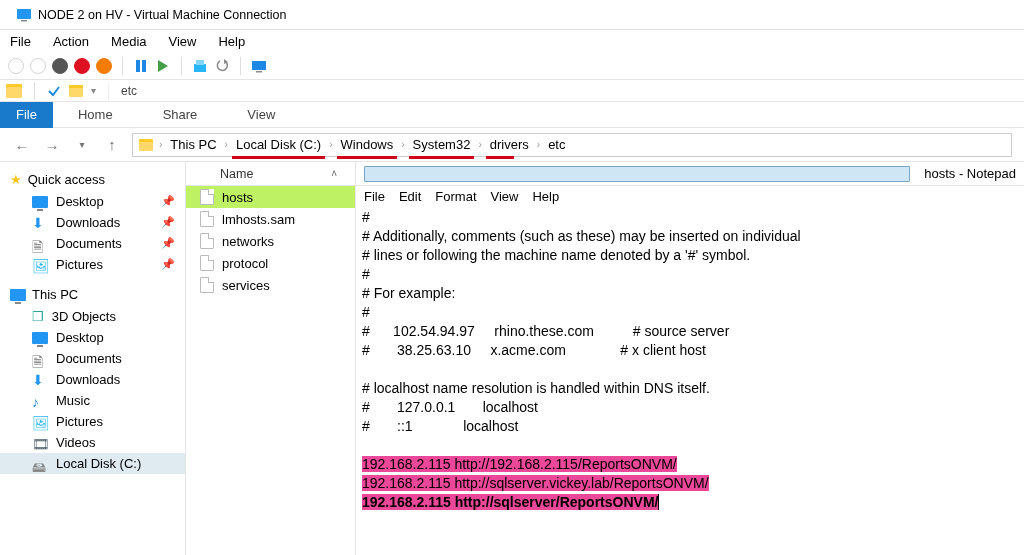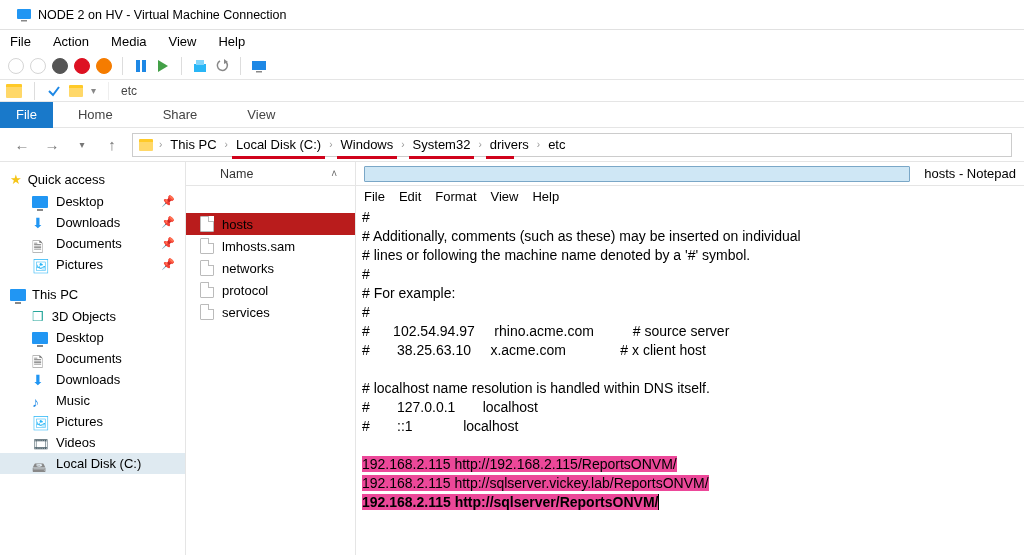--- a/index.html
+++ b/index.html
@@ -46,21 +46,21 @@
   .sidepane { width: 186px; border-right: 1px solid #e5e5e5; padding: 6px 0; overflow: hidden; }
   .sidepane .hdr { display: flex; align-items: center; gap: 6px; padding: 4px 10px; font-size: 13px; }
   .sidepane .item { display: flex; align-items: center; gap: 8px; padding: 3px 10px 3px 32px; font-size: 13px; }
   .pin { color: #999; font-size: 11px; margin-left: auto; }
   .star { color: #f5c518; }
 
   .file-list { width: 170px; border-right: 1px solid #e5e5e5; }
   .fl-header { height: 24px; border-bottom: 1px solid #e5e5e5; display: flex; align-items: center; justify-content: space-between; padding: 0 18px 0 34px; font-size: 12.5px; color: #333; }
   .fl-header .caret { font-size: 10px; color: #666; }
   .fl-row { display: flex; align-items: center; gap: 8px; padding: 3px 10px 3px 14px; font-size: 13px; }
-  .fl-row.sel { background: #b91c1c; margin-top: 27px; }
+  .fl-row.sel { background: #bef264; }
   .doc-icon { width: 14px; height: 16px; border: 1px solid #bbb; border-radius: 1px; position: relative; background: #fff; }
   .doc-icon::after { content: ""; position: absolute; top: -1px; right: -1px; width: 5px; height: 5px; background: #fff; border-left: 1px solid #bbb; border-bottom: 1px solid #bbb; }
 
   
   .notepad { flex: 1; display: flex; flex-direction: column; }
   .np-title { height: 24px; border-bottom: 1px solid #e5e5e5; display: flex; align-items: center; gap: 14px; padding: 0 8px; font-size: 13px; }
   .np-menu { height: 20px; display: flex; align-items: center; gap: 14px; padding: 0 8px; font-size: 13px; }
   .np-body { flex: 1; padding: 2px 6px; font-family: Consolas, "Courier New", monospace; font-size: 14px; line-height: 18px; white-space: pre; overflow: hidden; }
   .hl { background: #ec4899; }
   .cursor { border-right: 1px solid #000; font-weight: bold; }
@@ -297,21 +297,21 @@
       <span>Format</span>
       <span>View</span>
       <span>Help</span>
     </div>
     <div class="np-body"><span>#</span>
 <span># Additionally, comments (such as these) may be inserted on individual</span>
 <span># lines or following the machine name denoted by a '#' symbol.</span>
 <span>#</span>
 <span># For example:</span>
 <span>#</span>
-<span>#      102.54.94.97     rhino.acme.com          # source server</span>
+<span>#      102.54.94.97     rhino.these.com          # source server</span>
 <span>#       38.25.63.10     x.acme.com              # x client host</span>
 <span></span>
 <span># localhost name resolution is handled within DNS itself.</span>
 <span>#       127.0.0.1       localhost</span>
 <span>#       ::1             localhost</span>
 <span></span>
 <span class="hl">192.168.2.115 http://192.168.2.115/ReportsONVM/</span>
 <span class="hl">192.168.2.115 http://sqlserver.vickey.lab/ReportsONVM/</span>
 <span class="hl cursor">192.168.2.115 http://sqlserver/ReportsONVM/</span></div>
   </div>

